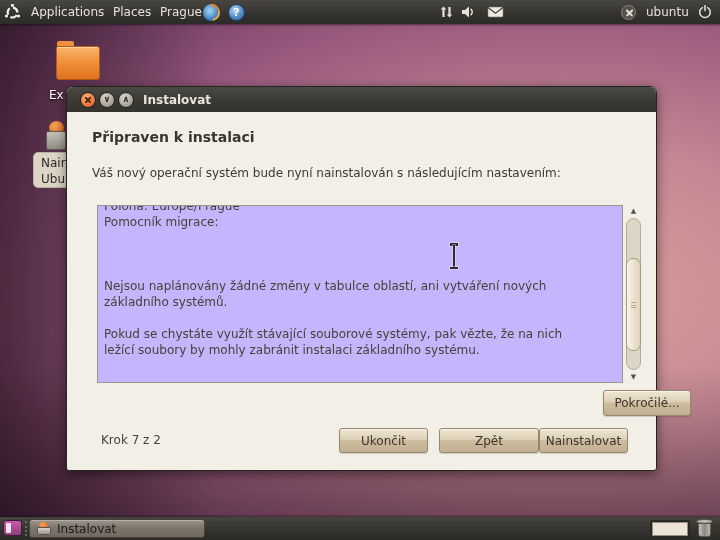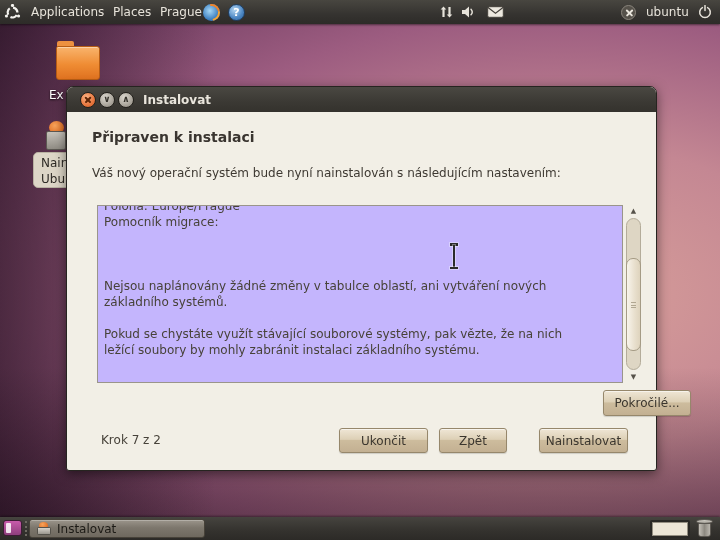--- a/index.html
+++ b/index.html
@@ -110,21 +110,21 @@
   .sb-grip::after { content:""; display:block; margin-top:2px; border-top:1px solid #b1a792; }
   
   .gtk-btn {
     position:absolute; height:25px; display:flex; align-items:center; justify-content:center;
     background:linear-gradient(#efe6d5,#ddd0b6 45%,#cdbc9d 50%,#c3b092);
     border:1px solid #96876b; border-radius:3px; color:#3b362e; font-size:12px;
     box-shadow:inset 0 1px 0 rgba(255,255,255,.55), 0 1px 1px rgba(0,0,0,.15);
   }
   .btn-advanced { left:492px; top:303px; width:88px; height:26px;margin-left:44px; }
   .btn-quit { left:272px; top:341px; width:89px; }
-  .btn-back { left:372px; top:341px; width:68px; }
+  .btn-back { left:372px; top:341px; width:100px; }
   .btn-install { left:472px; top:341px; width:89px; }
   .step-label { position:absolute; left:34px; top:346px; font-size:12px; color:#47423a; }
   
   .ibeam { position:absolute; left:448px; top:243px; width:12px; height:26px; z-index:20; }
   .ibeam div { position:absolute; background:#2b2b2b; box-shadow:0 0 0 1px rgba(255,255,255,.35); }
   .ibeam .stem { left:5px; top:2px; width:2px; height:22px; }
   .ibeam .cap-t { left:2px; top:0; width:8px; height:2.5px; }
   .ibeam .cap-b { left:2px; bottom:0; width:8px; height:2.5px; }
   
   #bottom-panel {

